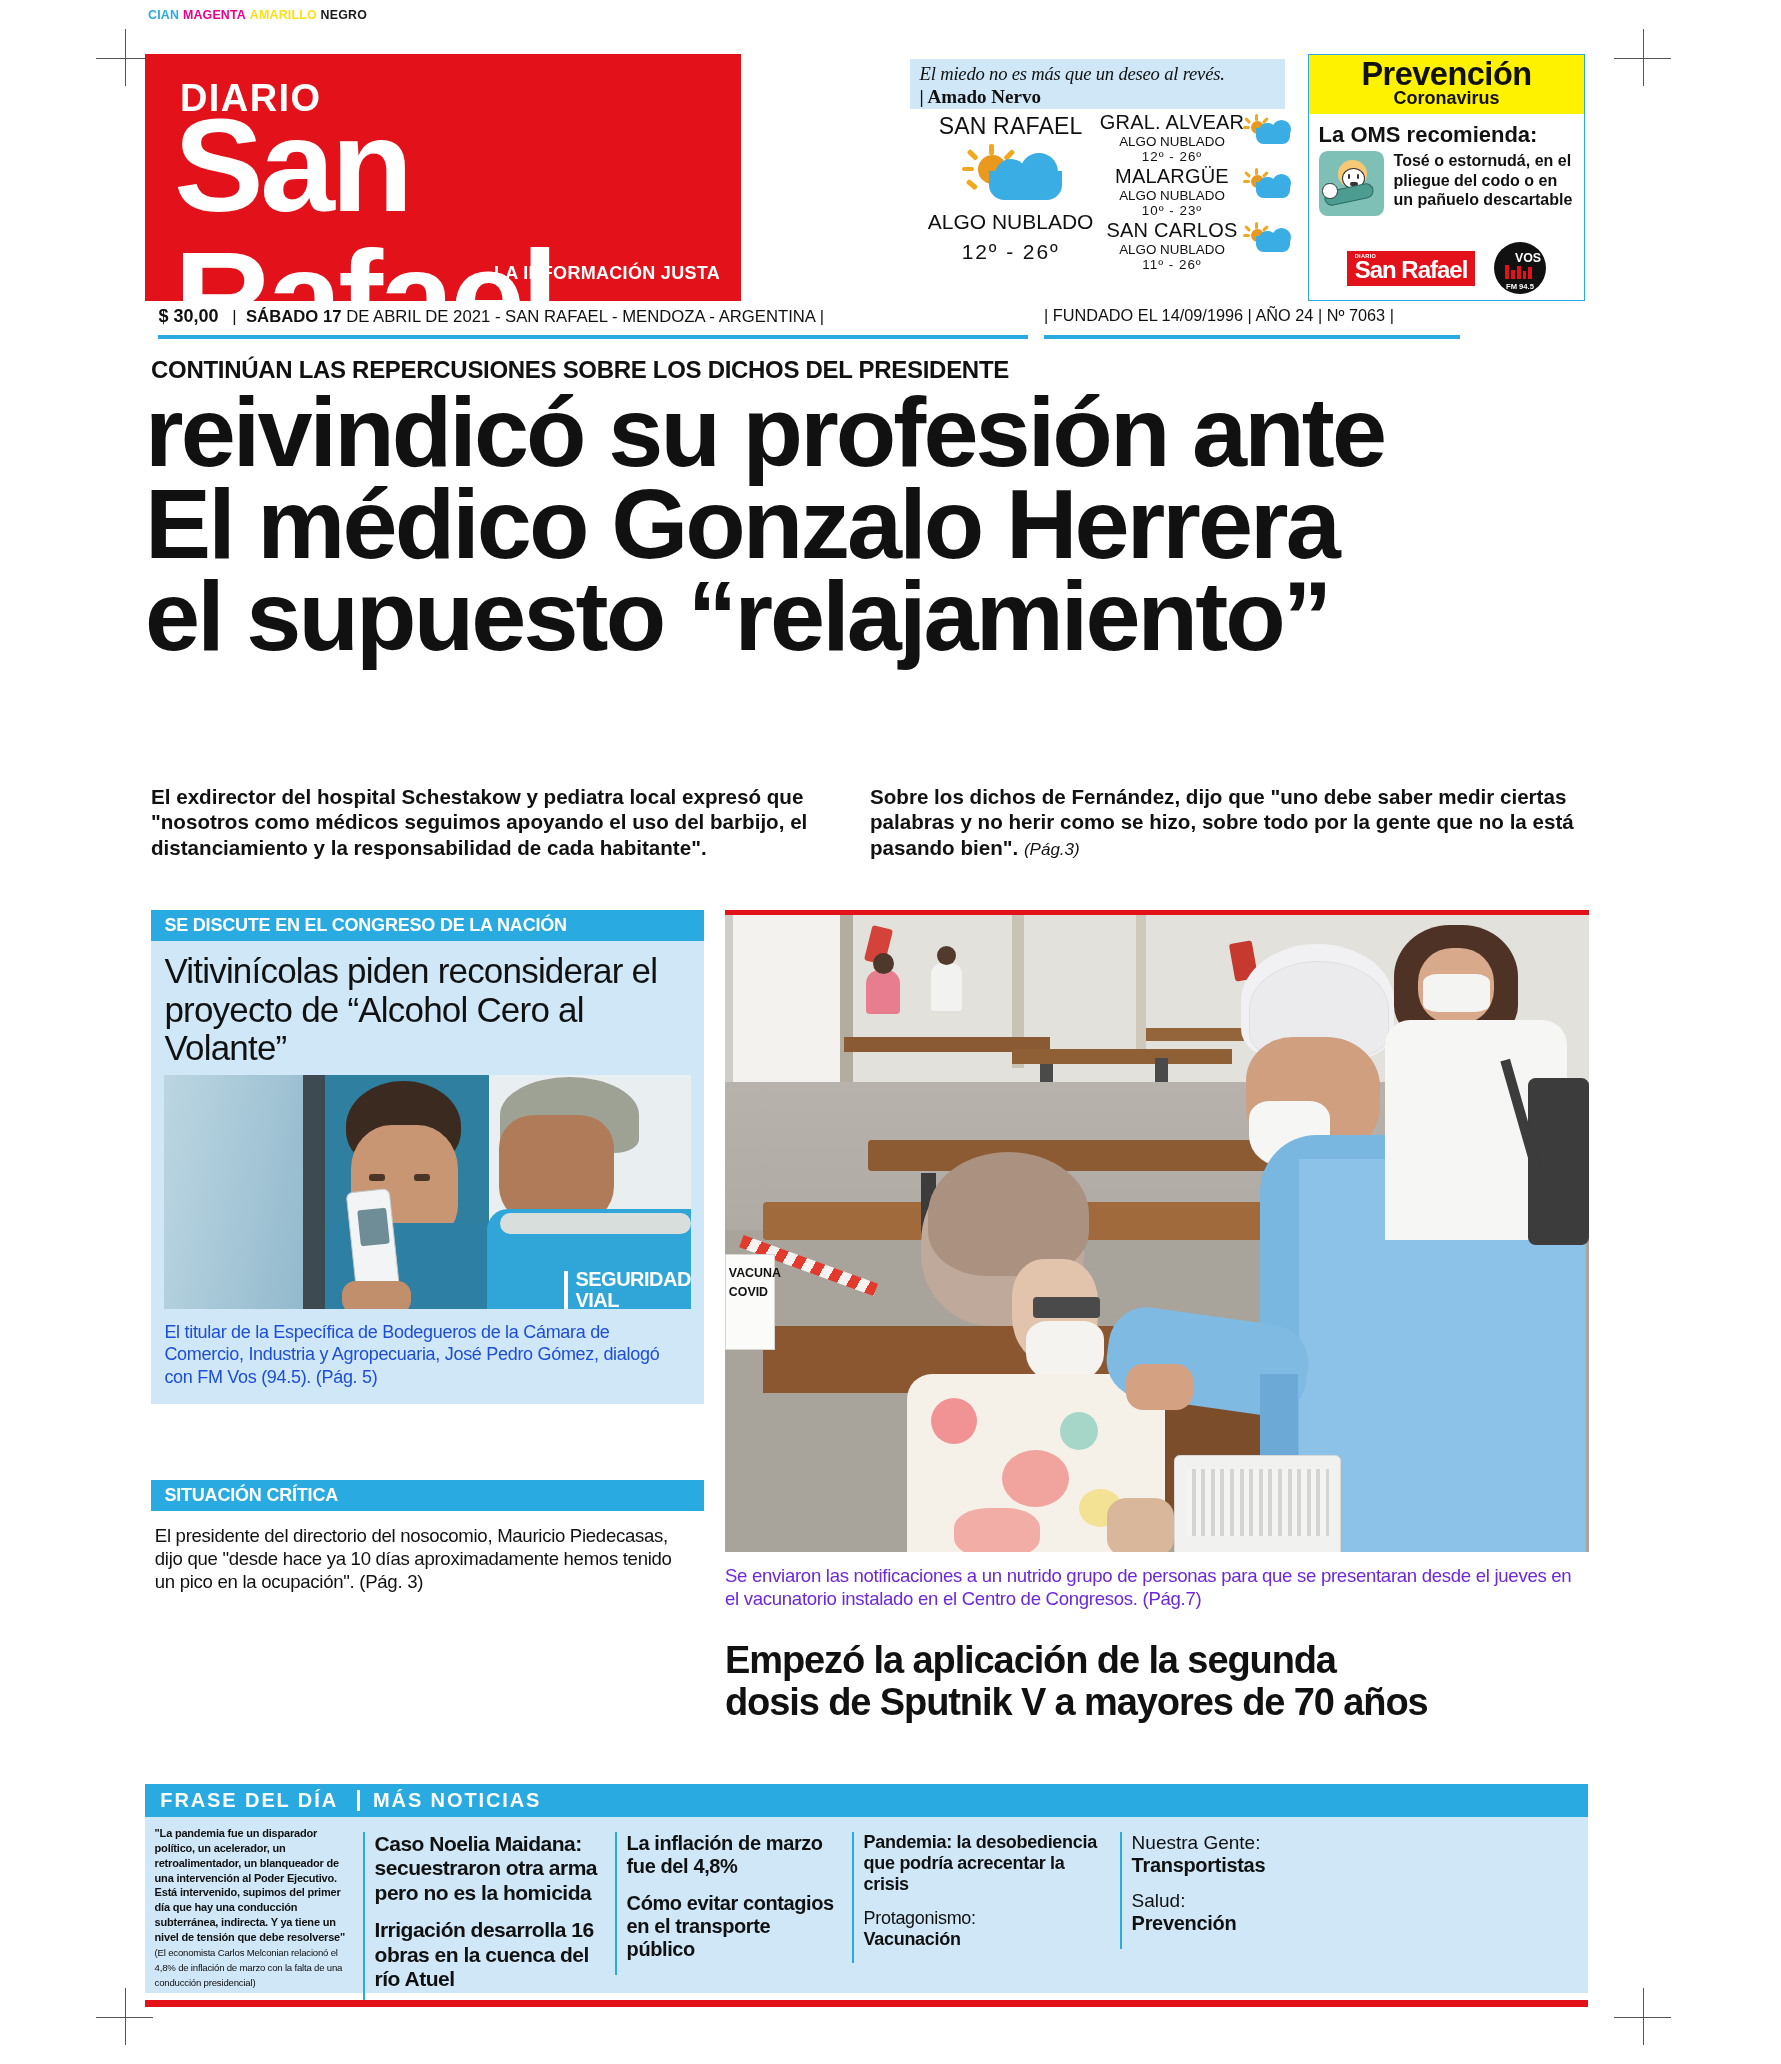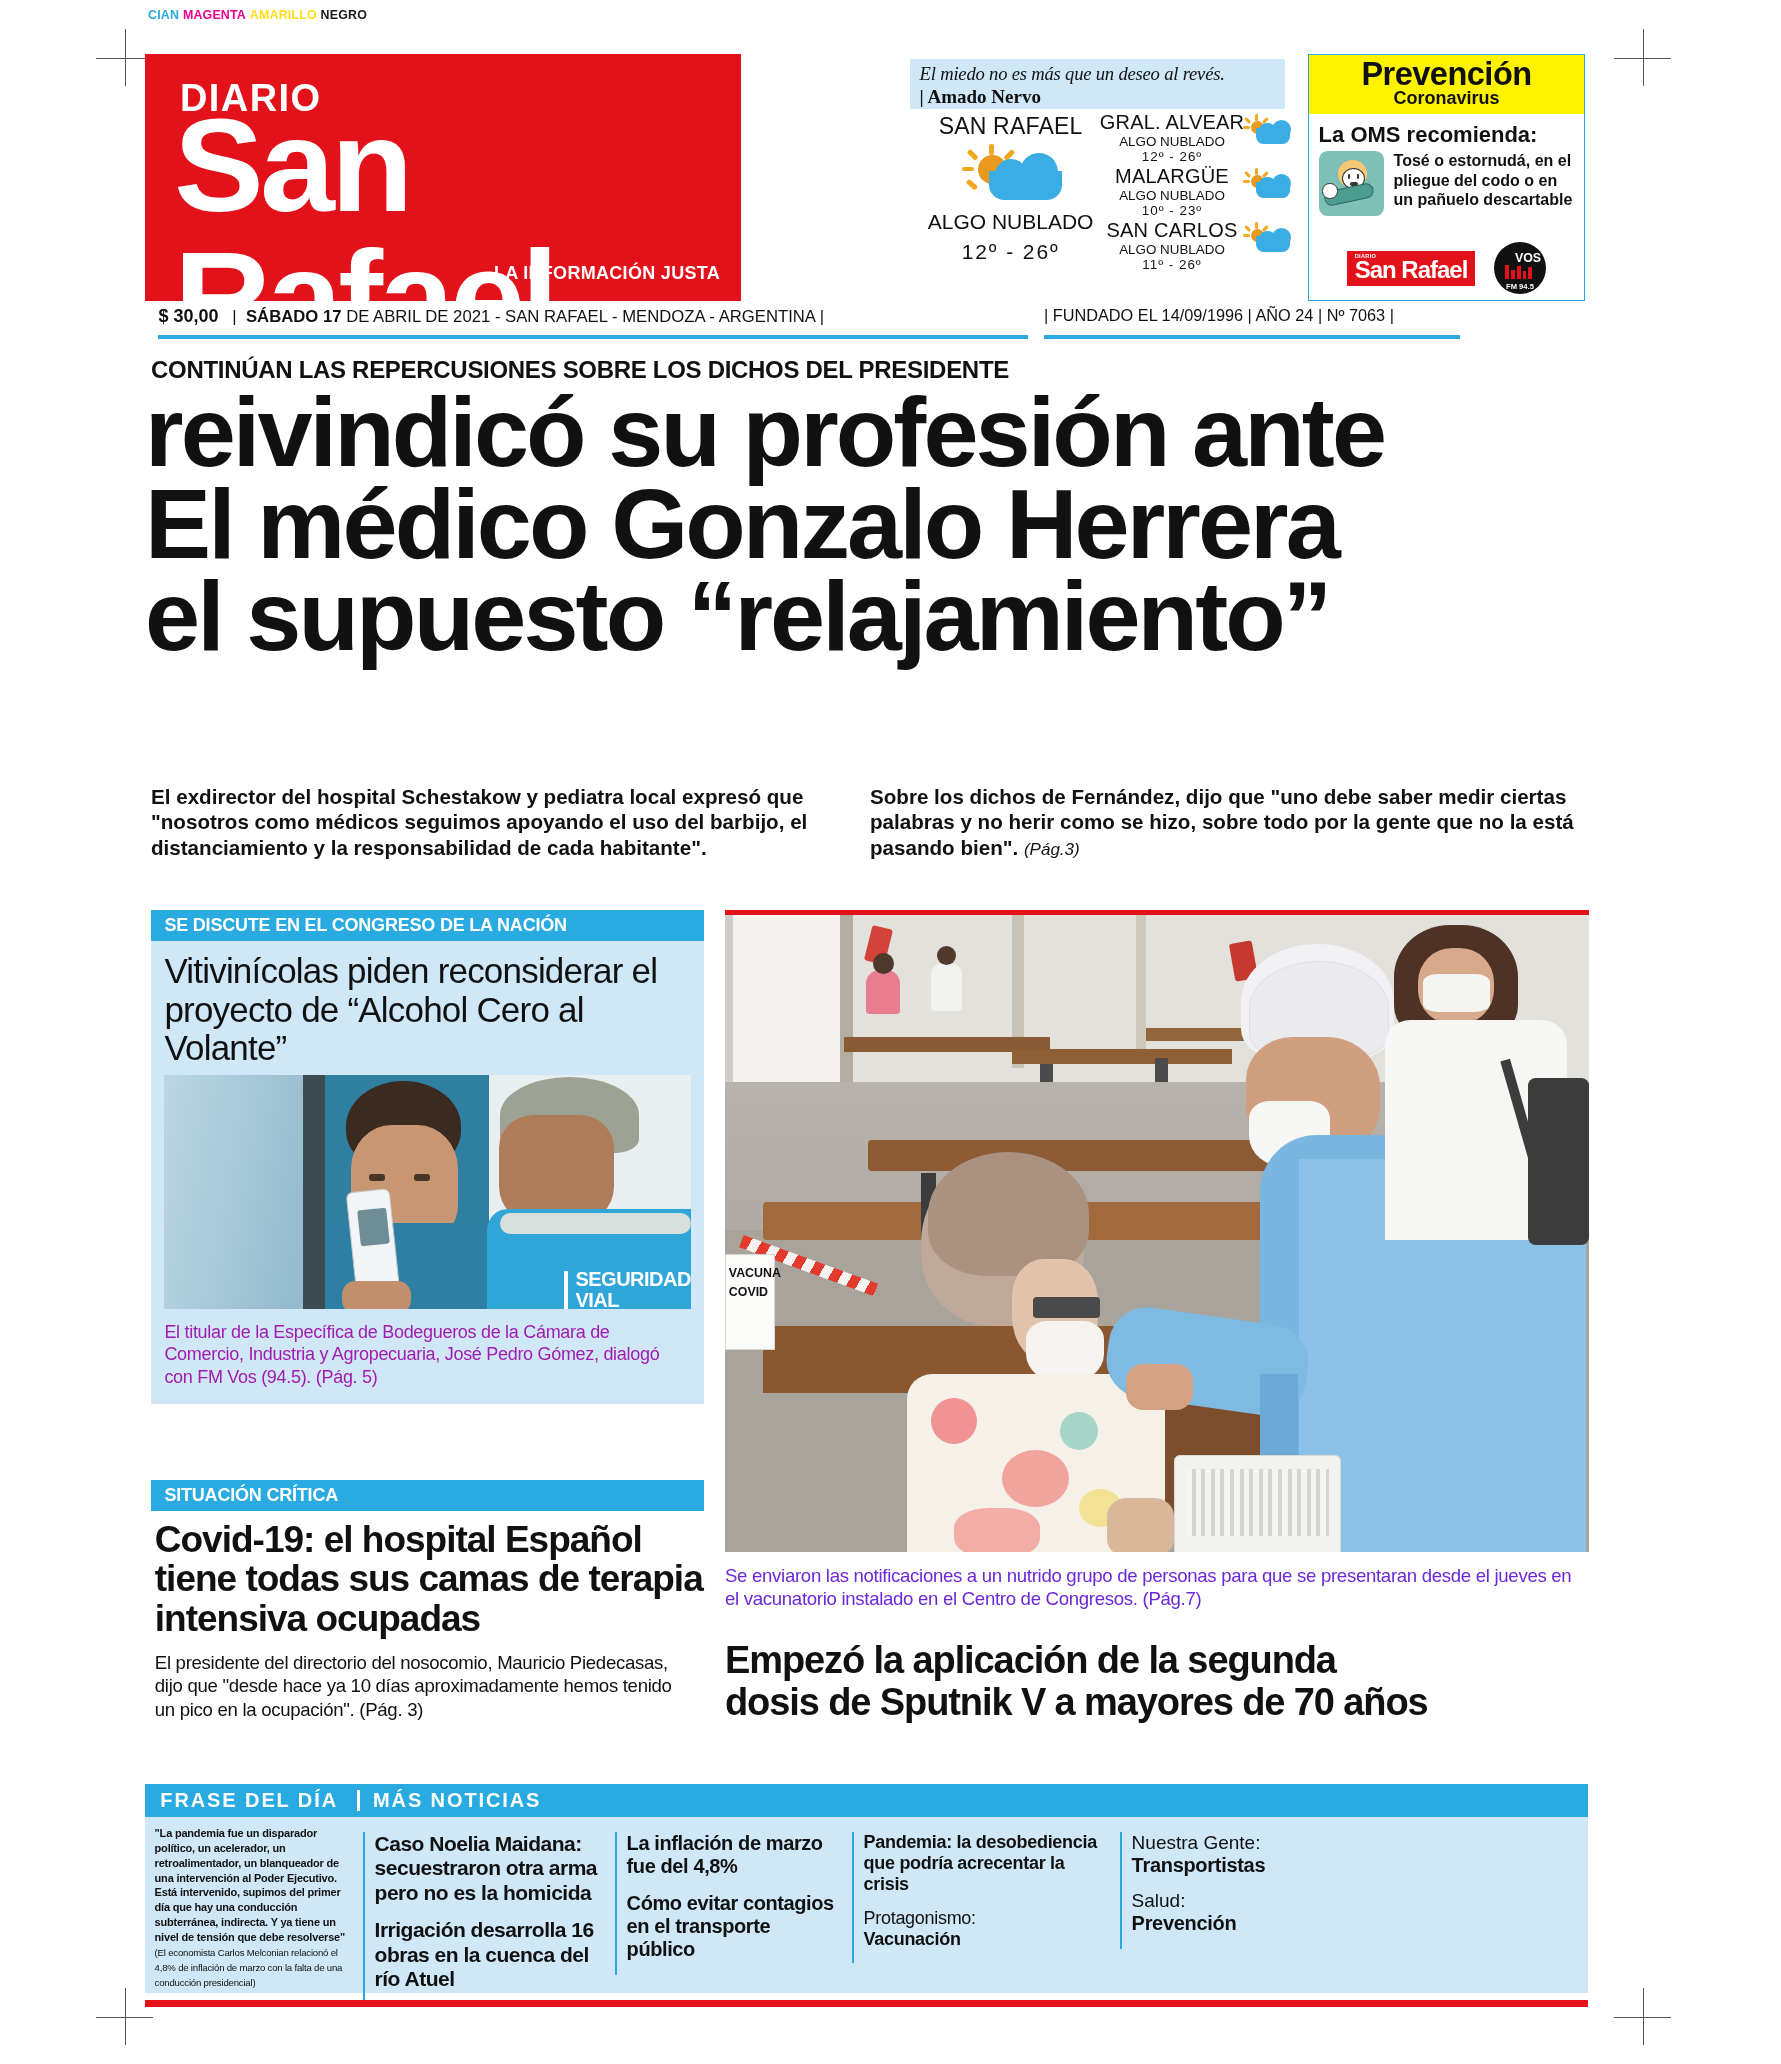--- a/index.html
+++ b/index.html
@@ -154,21 +154,21 @@
     background: #29abe2; color: #fff;
     font-size: 18px; font-weight: 800; letter-spacing: -0.2px;
     padding: 4.8px 0 4.8px 13.4px;
   }
   .vit-box { position: absolute; left: 151px; top: 910px; width: 553px; background: #cfe7f7; }
   .vit-title {
     font-size: 35px; font-weight: 400; color: #111; line-height: 1.1;
     letter-spacing: -0.8px; padding: 11.5px 9.6px 7.6px 13.4px;
   }
   .vit-photo { margin: 0 13.4px; height: 234px; position: relative; overflow: hidden; background: #6fa8c8; }
-  .vit-cap { font-size: 18px; color: #a21caf; line-height: 1.26; padding: 11.5px 13.4px 15.3px 13.4px; letter-spacing: -0.3px; }
+  .vit-cap { font-size: 18px; color: #1d4ed8; line-height: 1.26; padding: 11.5px 13.4px 15.3px 13.4px; letter-spacing: -0.3px; }
 
   .sit-box { position: absolute; left: 151px; top: 1480px; width: 553px; }
   .sit-title {
     font-size: 37px; font-weight: 800; color: #111; line-height: 1.06;
     letter-spacing: -1px; padding: 9.6px 0 0 3.8px;
   }
   .sit-text { font-size: 18.6px; color: #111; line-height: 1.25; padding: 13.4px 7.6px 0 3.8px; letter-spacing: -0.3px; }
 
   
   .mainphoto {
@@ -435,21 +435,20 @@
       <div class="ph" style="left:411px;top:194px;color:#fff;font-size:20px;font-weight:800;line-height:1.02;letter-spacing:-0.5px;">SEGURIDAD<br>VIAL</div>
     </div>
     <div class="vit-cap">
       <span>El titular de la Específica de Bodegueros de la Cámara de Comercio, Industria y Agropecuaria, José Pedro Gómez, dialogó con FM Vos (94.5).</span>
       <span>(Pág. 5)</span>
     </div>
   </div>
 
   <div class="sit-box">
     <div class="blk-label">SITUACIÓN CRÍTICA</div>
-    <div class="sit-title">Covid-19: el hospital Español tiene todas sus camas de terapia intensiva ocupadas</div>
     <div class="sit-text">
       <span>El presidente del directorio del nosocomio, Mauricio Piedecasas, dijo que "desde hace ya 10 días aproximadamente hemos tenido un pico en la ocupación".</span>
       <span>(Pág. 3)</span>
     </div>
   </div>
 
   <div class="mainphoto">
     <div class="ph" style="left:0;top:0;width:100%;height:100%;background:linear-gradient(180deg,#e9e7e3 0%,#dedbd5 34%,#b9b5ae 46%,#a9a49d 100%);"></div>
 
     <div class="ph" style="left:0;top:0;width:100%;height:167px;background:#e3e1dc;"></div>

